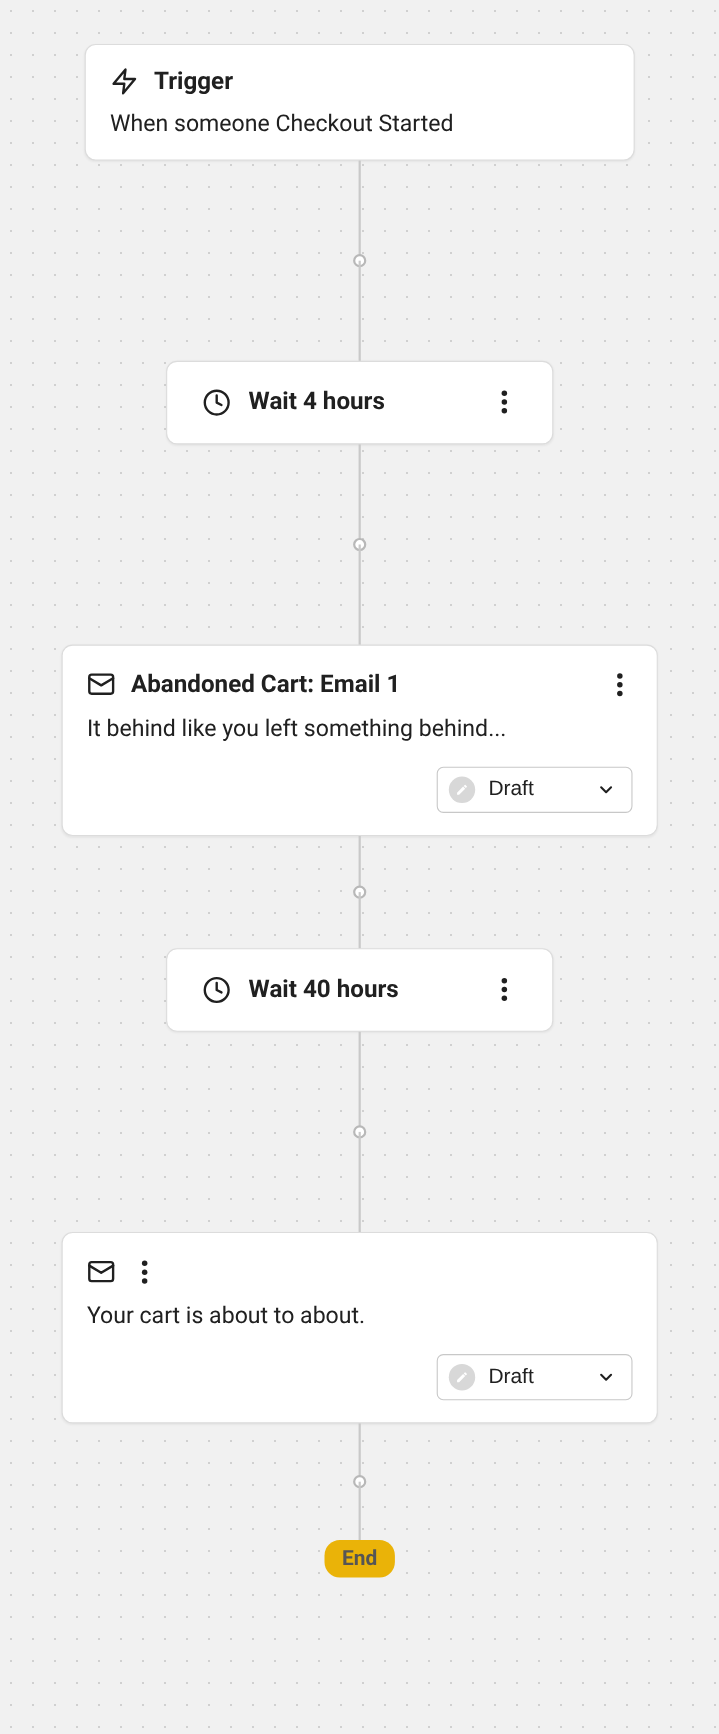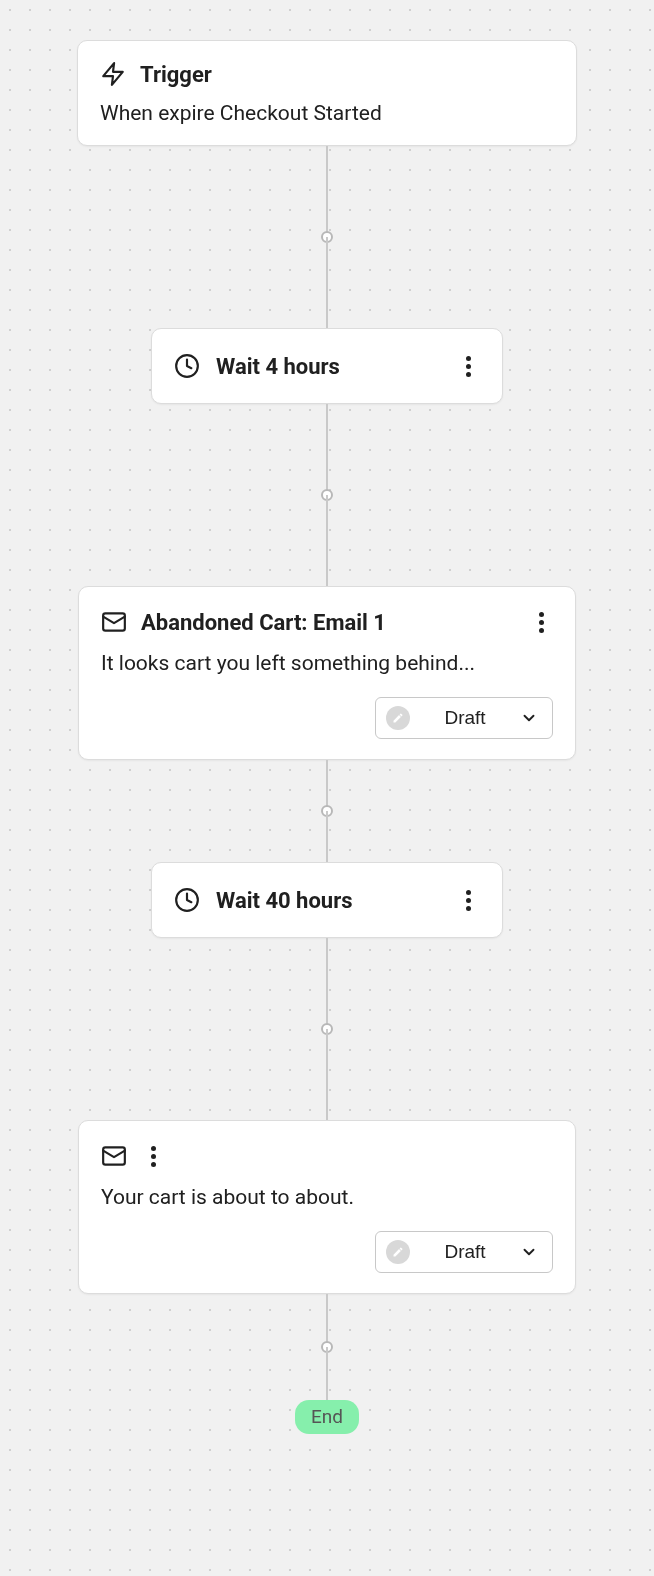--- a/index.html
+++ b/index.html
@@ -63,32 +63,31 @@
       color: #202020;
     }
     .trigger-desc {
       font-size: 21px;
       color: #202020;
       font-weight: 400;
     }
     .wait-card {
       width: 352px;
       display: flex;
-      align-items: center;
       gap: 16px;
-      padding: 24px 22px;
+      padding: 24px 32px;
     }
     .wait-text {
       font-size: 22px;
       font-weight: 700;
       color: #202020;
       flex: 1;
     }
     .email-card {
-      width: 498px;
+      width: 542px;
       padding: 22px 22px 20px 22px;
     }
     .email-header {
       display: flex;
       align-items: center;
       gap: 14px;
       margin-bottom: 16px;
     }
     .email-title {
       font-size: 22px;
@@ -123,65 +122,65 @@
       background-color: #d8d8d8;
       display: flex;
       align-items: center;
       justify-content: center;
       flex-shrink: 0;
     }
     .status-text {
       font-size: 19px;
       color: #202020;
       flex: 1;
-      text-align: center;
+      text-align: left;
     }
     .kebab {
       display: flex;
       flex-direction: column;
       gap: 3px;
       align-items: center;
       justify-content: center;
       width: 24px;
       height: 24px;
       cursor: pointer;
       flex-shrink: 0;
     }
     .kebab span {
       width: 5px;
       height: 5px;
       background-color: #202020;
       border-radius: 50%;
       display: block;
     }
     .end-pill {
-      background-color: #86efac;
+      background-color: #eab308;
       border-radius: 14px;
       padding: 5px 16px 6px 16px;
       font-size: 19px;
       color: #555;
-      font-weight: 400;
+      font-weight: 700;
     }
     .icon-svg {
       flex-shrink: 0;
     }
   </style>
 </head>
 <body>
 
 <div class="canvas">
 
   <div class="card trigger-card">
     <div class="trigger-header">
       <svg class="icon-svg" width="26" height="26" viewBox="0 0 24 24" fill="none" stroke="#202020" stroke-width="2" stroke-linecap="round" stroke-linejoin="round">
         <polygon points="13 2 3 14 12 14 11 22 21 10 12 10 13 2"></polygon>
       </svg>
       <div class="trigger-title">Trigger</div>
     </div>
-    <div class="trigger-desc">When expire Checkout Started</div>
+    <div class="trigger-desc">When someone Checkout Started</div>
   </div>
 
   <div class="connector-line" style="height:91px;">
     <div class="connector-dot" style="bottom:-6px;"></div>
   </div>
   <div class="connector-line" style="height:91px;"></div>
 
   <div class="card wait-card">
     <svg class="icon-svg" width="26" height="26" viewBox="0 0 24 24" fill="none" stroke="#202020" stroke-width="2" stroke-linecap="round" stroke-linejoin="round">
       <circle cx="12" cy="12" r="10"></circle>
@@ -206,21 +205,21 @@
         <rect x="2" y="4" width="20" height="16" rx="2"></rect>
         <polyline points="2,7 12,13 22,7"></polyline>
       </svg>
       <div class="email-title">Abandoned Cart: Email 1</div>
       <div class="kebab">
         <span></span>
           <span></span>
           <span></span>
       </div>
     </div>
-    <div class="email-desc">It looks cart you left something behind...</div>
+    <div class="email-desc">It behind like you left something behind...</div>
     <div class="email-footer">
       <button class="status-button">
         <span class="status-badge">
           <svg width="12" height="12" viewBox="0 0 24 24" fill="#fff">
             <path d="M3 17.25V21h3.75L17.81 9.94l-3.75-3.75L3 17.25zM20.71 7.04a1 1 0 0 0 0-1.41l-2.34-2.34a1 1 0 0 0-1.41 0l-1.83 1.83 3.75 3.75 1.83-1.83z"></path>
           </svg>
         </span>
         <span class="status-text">Draft</span>
         <svg width="18" height="18" viewBox="0 0 24 24" fill="none" stroke="#202020" stroke-width="2.5" stroke-linecap="round" stroke-linejoin="round">
           <polyline points="6 9 12 15 18 9"></polyline>

